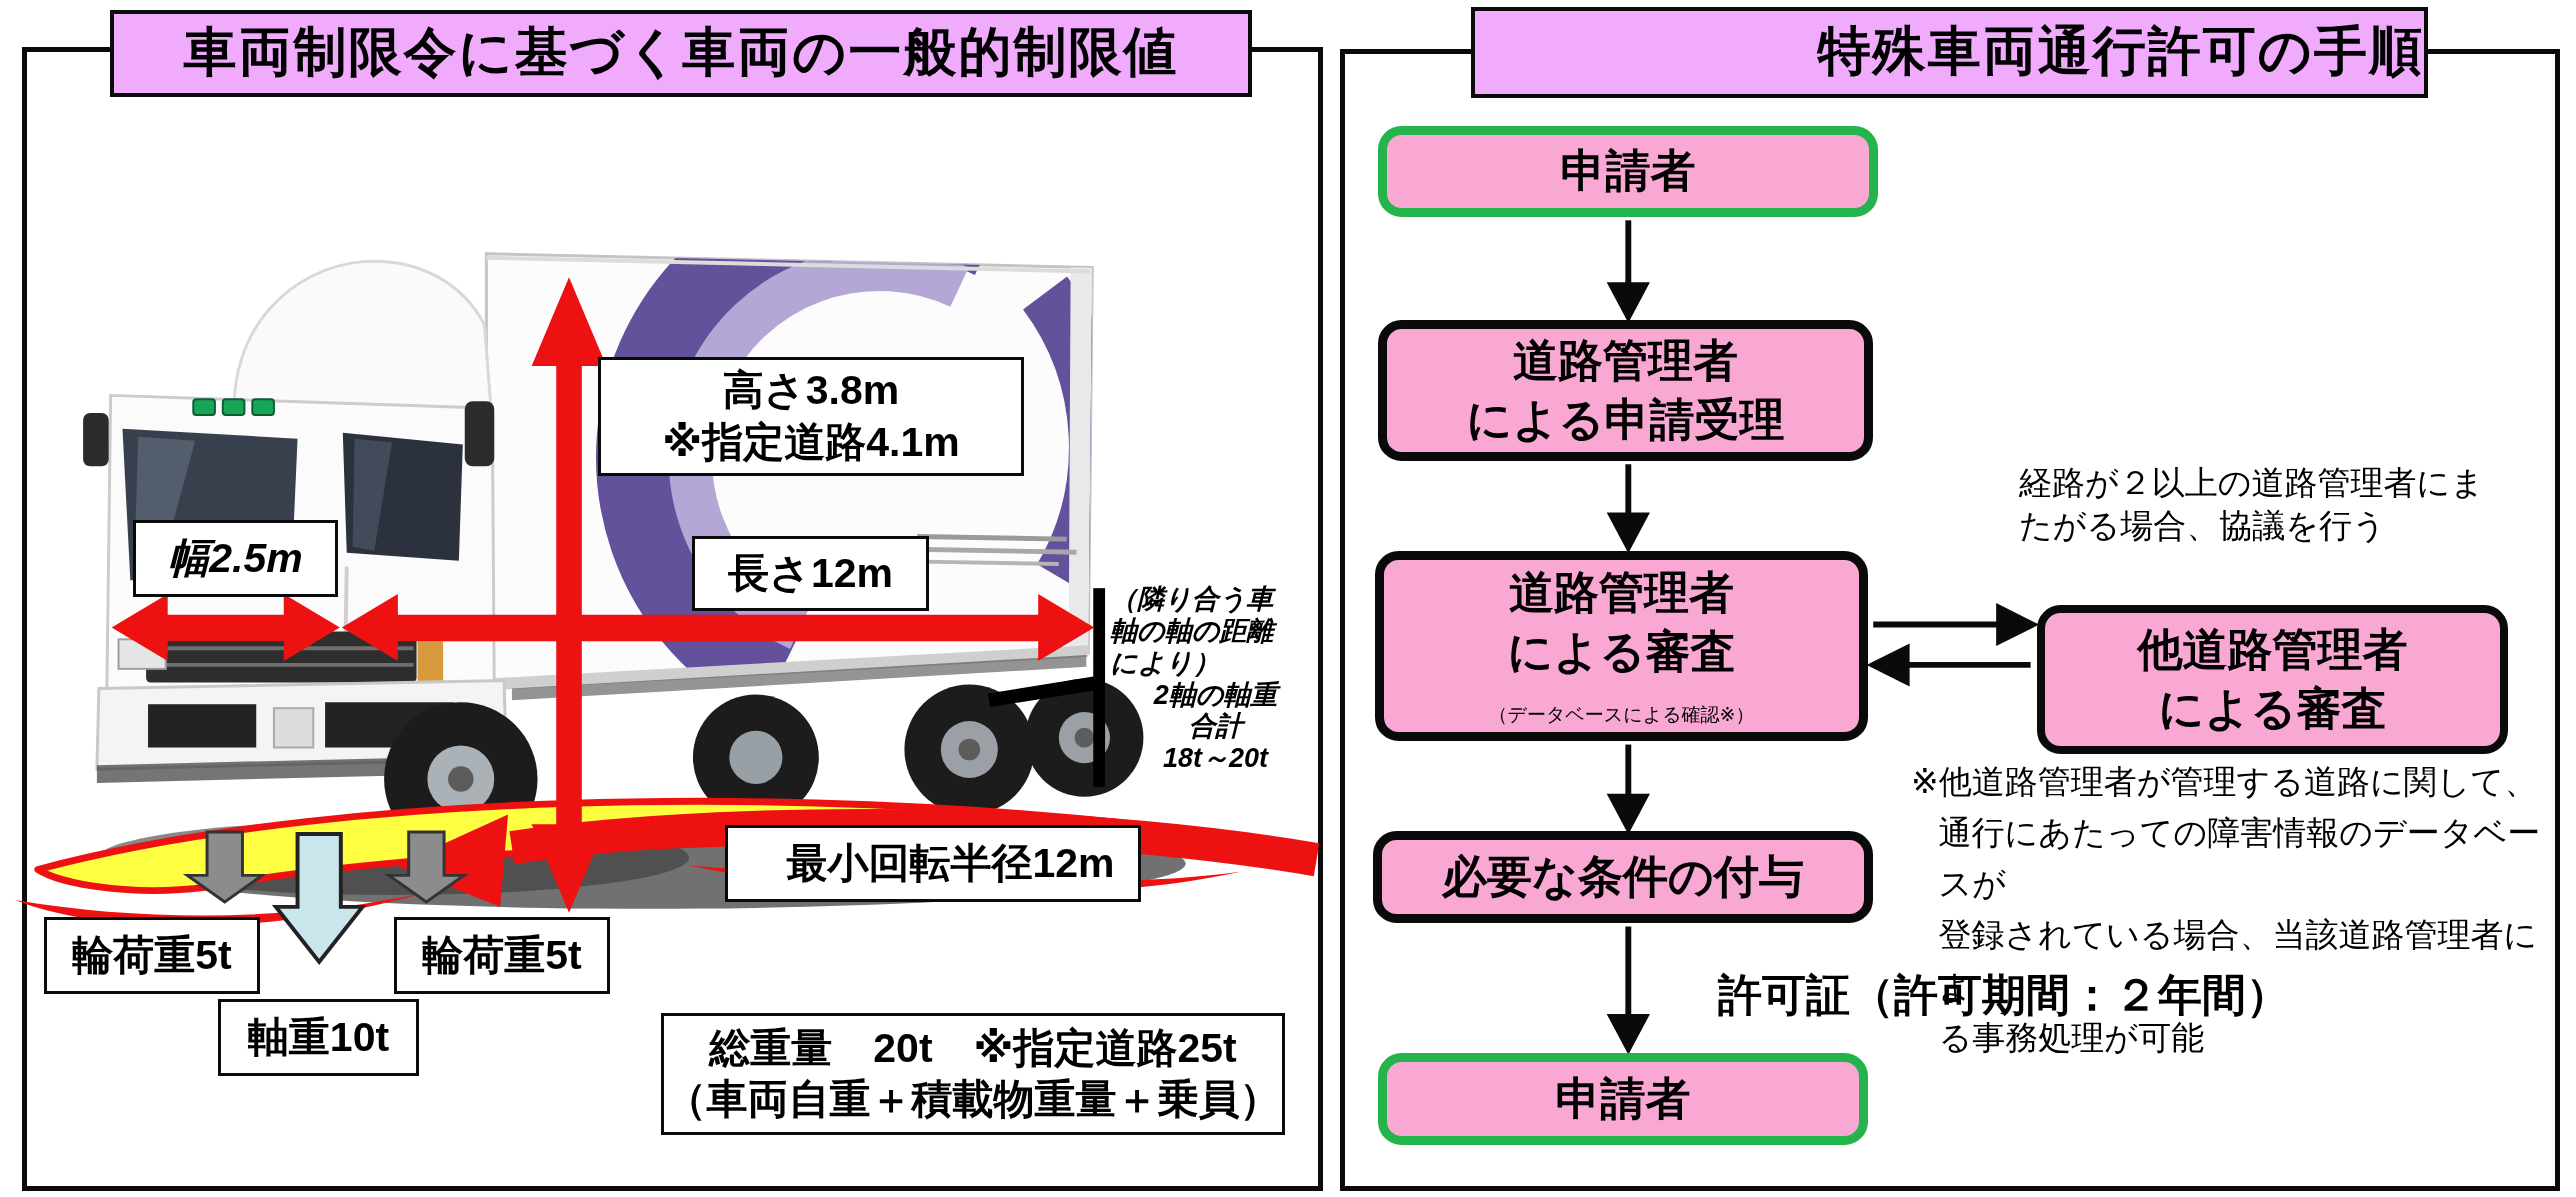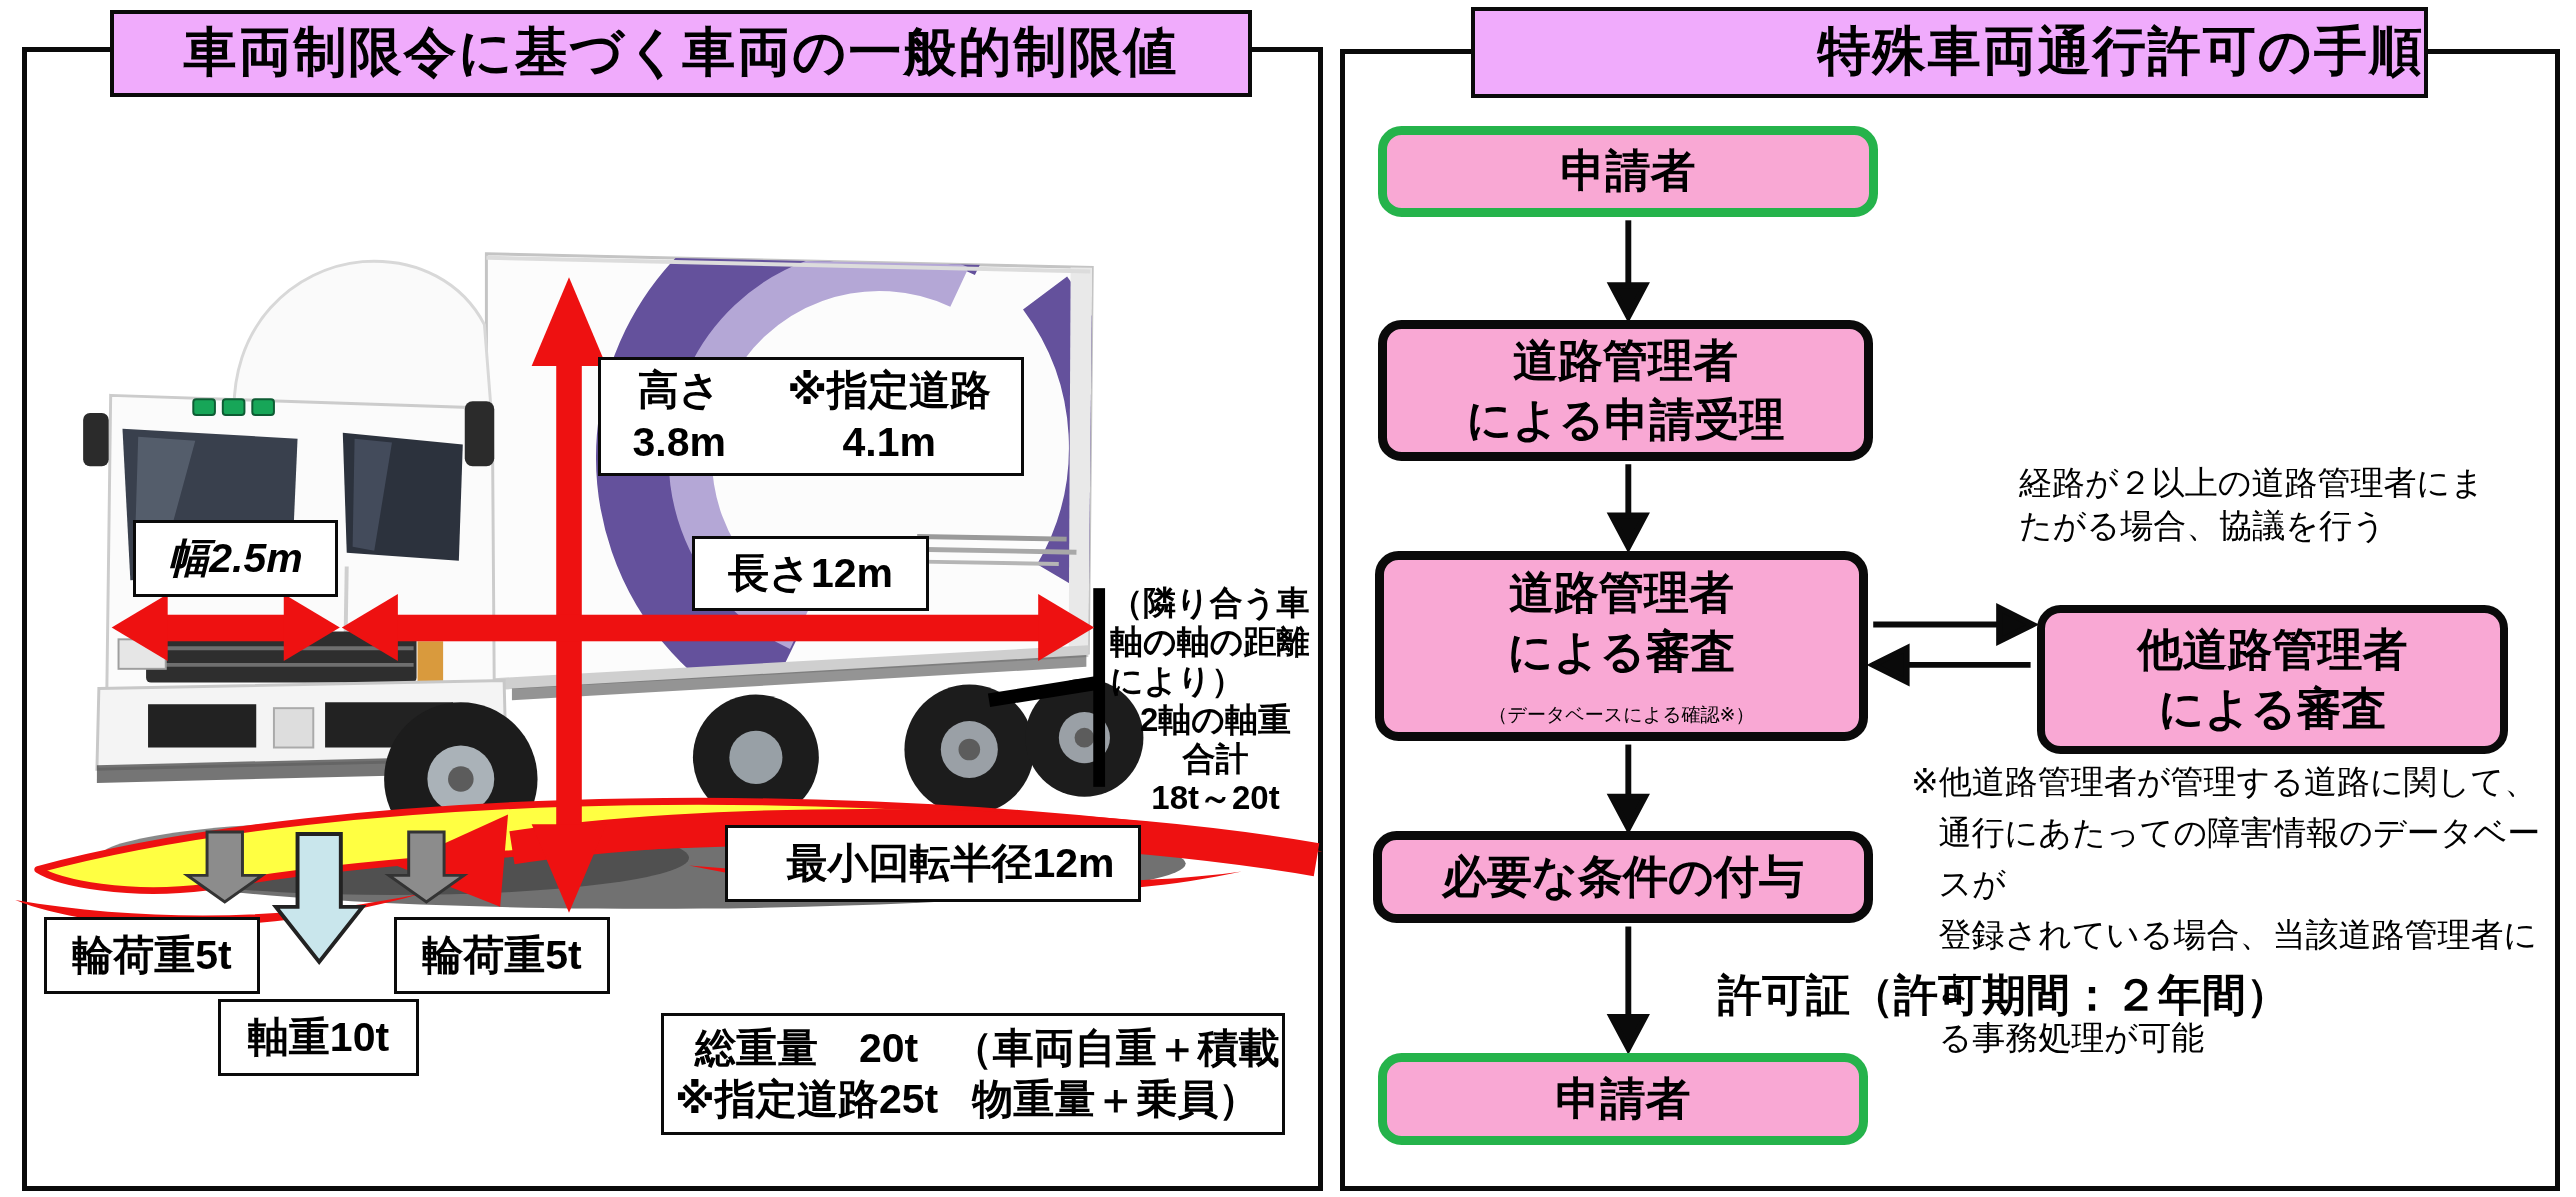--- a/index.html
+++ b/index.html
@@ -3,31 +3,31 @@
 <meta charset="utf-8">
 <style>
   html,body{margin:0;padding:0;background:#ffffff;}
   body{width:2576px;height:1197px;position:relative;overflow:hidden;
        font-family:"Liberation Sans","DejaVu Sans",sans-serif;color:#000;}
   .panel{position:absolute;border:5.9px solid #0a0a0a;background:transparent;}
   .titlebox{position:absolute;background:#f0abfc;border:4.9px solid #0a0a0a;
             display:flex;align-items:center;justify-content:center;
             font-size:53px;font-weight:bold;letter-spacing:2px;z-index:6;}
   .lbox{position:absolute;background:#fff;border:3.9px solid #0a0a0a;
-        display:flex;flex-direction:row;align-items:center;justify-content:center;
+        display:flex;flex-direction:column;align-items:center;justify-content:center;
         text-align:center;font-size:41px;font-weight:600;z-index:5;line-height:1.25;}
   .node{position:absolute;background:#f9a8d4;border:9.8px solid #0a0a0a;border-radius:23.6px;
         display:flex;flex-direction:column;align-items:center;justify-content:center;
         text-align:center;font-size:45px;font-weight:600;z-index:5;line-height:1.3;}
   .node.green{border-color:#25b34b;}
   .note{position:absolute;font-size:33px;font-weight:500;z-index:5;line-height:1.55;}
   .svglayer{position:absolute;left:0;top:0;z-index:3;}
   .small{font-size:19px;font-weight:400;margin-top:22px;}
   .permit{position:absolute;font-size:44px;font-weight:600;z-index:5;white-space:nowrap;}
-  .axlenote{position:absolute;z-index:5;font-size:33px;font-weight:600;line-height:1.18;}
+  .axlenote{position:absolute;z-index:5;font-size:27px;font-weight:600;line-height:1.18;font-style:italic;}
   .axlenote .c{text-align:center;}
 </style>
 </head>
 <body>
 
 <div class="panel" style="left:21.6px;top:47px;width:1291px;height:1134px;"></div>
 <div class="panel" style="left:1340px;top:49px;width:1210px;height:1132px;"></div>
 
 <div class="titlebox" style="left:110px;top:9.8px;width:1134px;height:79px;">
   <span>車両制限令に基づく車両の一般的制限値</span>

